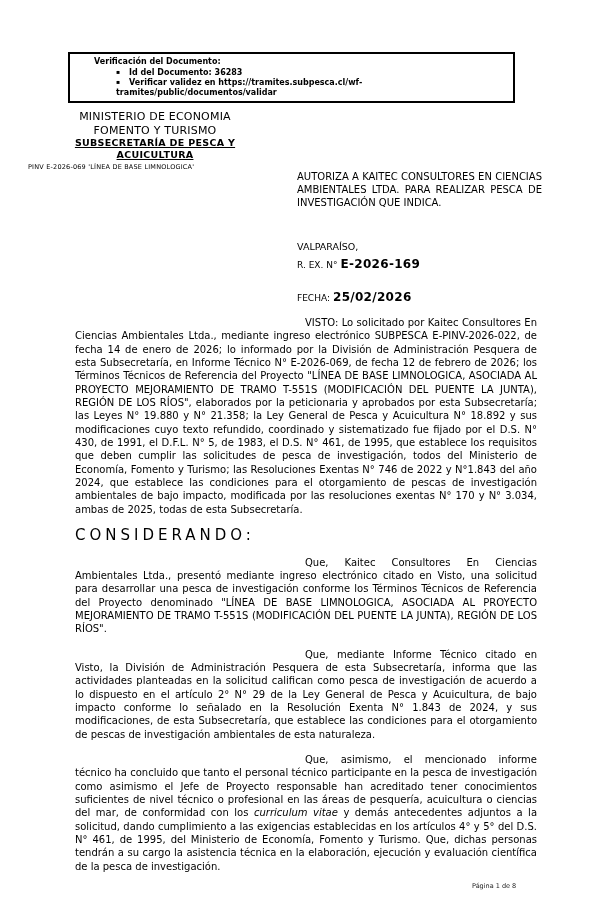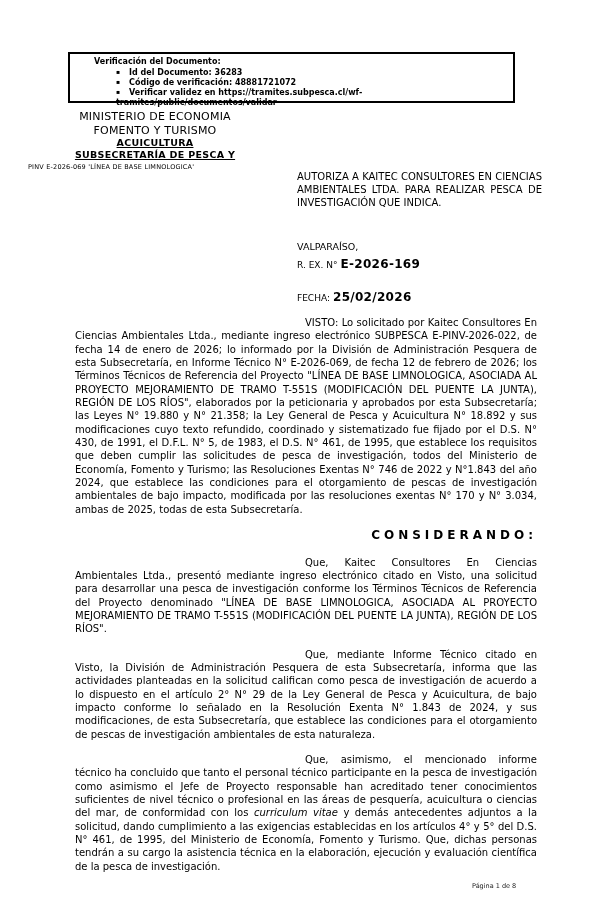--- a/index.html
+++ b/index.html
@@ -46,50 +46,49 @@
 
   
   .body-text {
     position:absolute; left:75px; top:316px; width:462px;
     font-size:10px; line-height:13.35px; text-align:justify;
   }
   .para { margin:0 0 12px 0; text-indent:230px; }
   .para b { font-weight:normal; }
   .para i { font-style:italic; }
   .considerando-heading {
-    text-align:right; font-weight:bold; font-size:12px;
+    text-align:left; font-weight:normal; font-size:15px;
     letter-spacing:4px; text-indent:0;
     margin:13px 0 13px 0;
   }
 
   
   .page-footer {
     position:absolute; left:472px; top:882px;
     font-size:6.5px; color:#222; line-height:8px;
   }
 </style>
 </head>
 <body>
 
 <div class="page">
 
   <div class="verify-box">
     <div>Verificación del Documento:</div>
     <ul>
       <li>Id del Documento: 36283</li>
-      <li>Código de verificación: 48881721072</li>
       <li>Verificar validez en https://tramites.subpesca.cl/wf-tramites/public/documentos/validar</li>
     </ul>
   </div>
 
   <div class="letterhead">
     <div class="lh-big">MINISTERIO DE ECONOMIA</div>
     <div class="lh-big">FOMENTO Y TURISMO</div>
+    <div class="lh-sub">SUBSECRETARÍA DE PESCA Y</div>
     <div class="lh-sub">ACUICULTURA</div>
-    <div class="lh-sub">SUBSECRETARÍA DE PESCA Y</div>
     <div class="lh-pinv">PINV E-2026-069 'LÍNEA DE BASE LIMNOLOGICA'</div>
   </div>
 
   <div class="subject">AUTORIZA A KAITEC CONSULTORES EN CIENCIAS AMBIENTALES LTDA. PARA REALIZAR PESCA DE INVESTIGACIÓN QUE INDICA.</div>
 
   <div class="res">
     <div class="res-city">VALPARAÍSO,</div>
     <div class="res-num">
       <span class="res-label">R. EX. N°</span>
       <span class="res-strong">E-2026-169</span>

